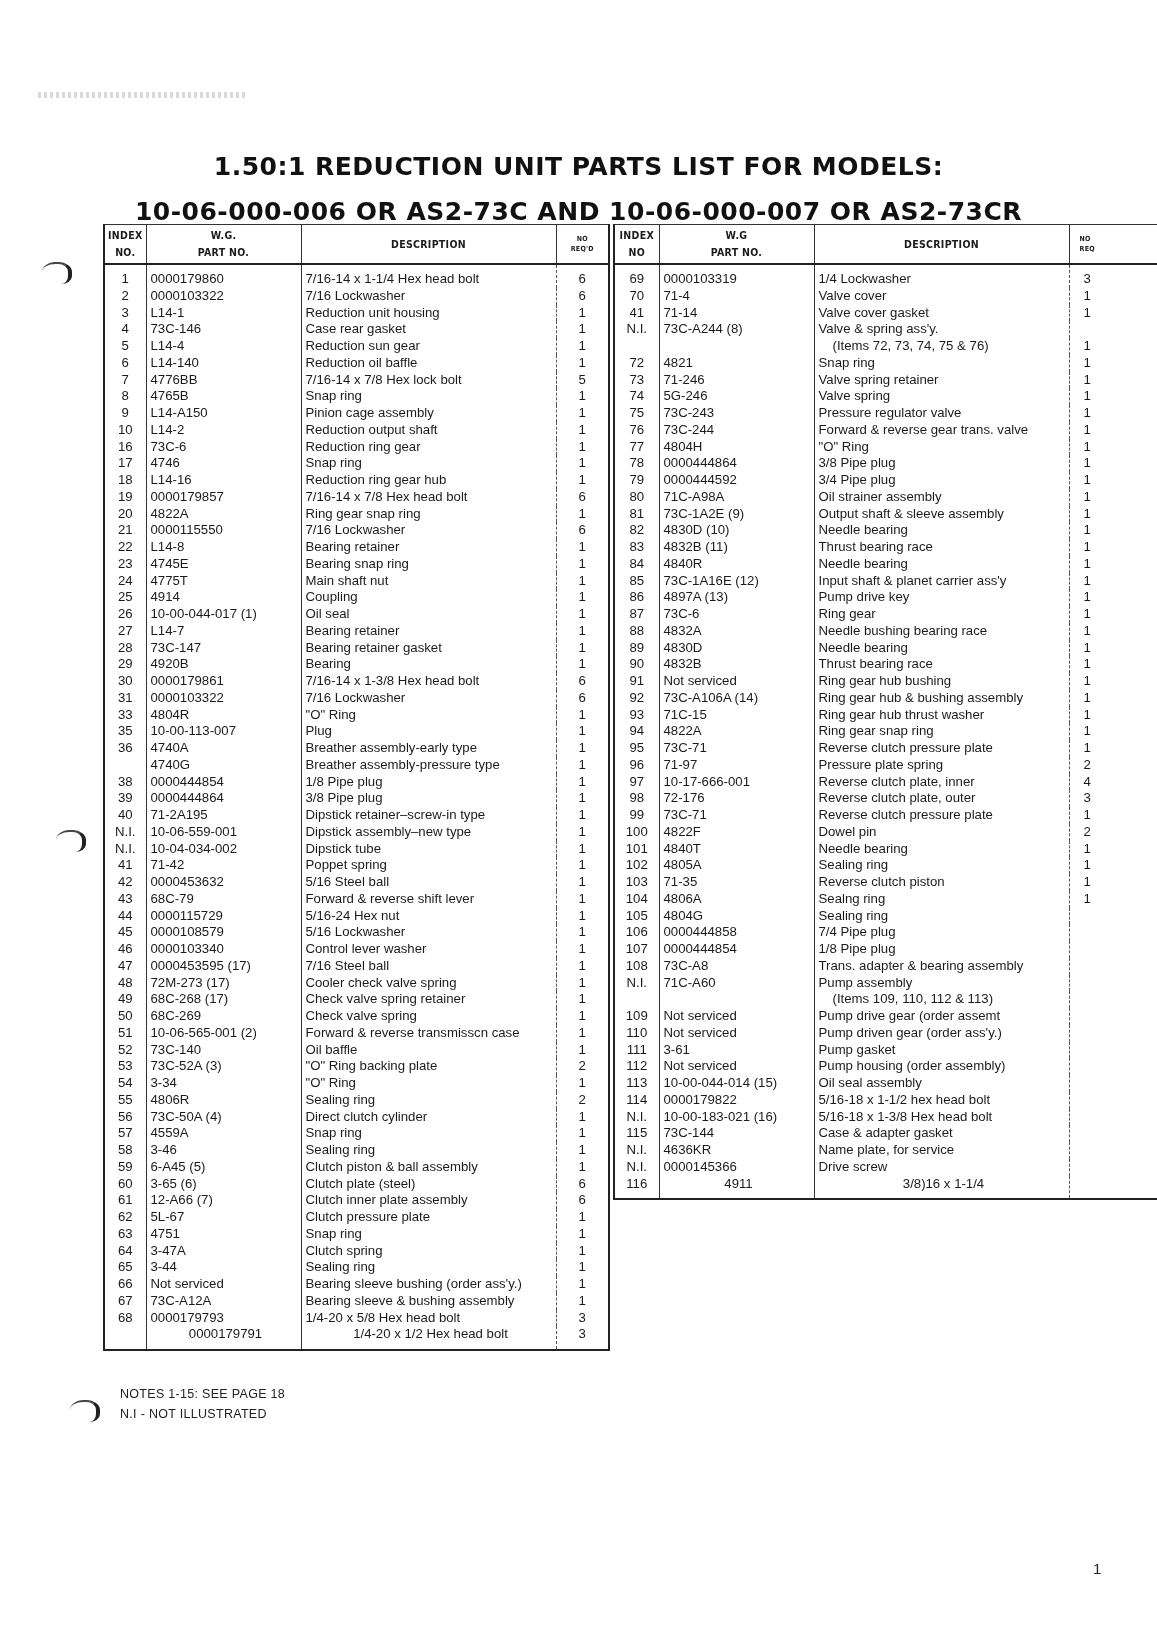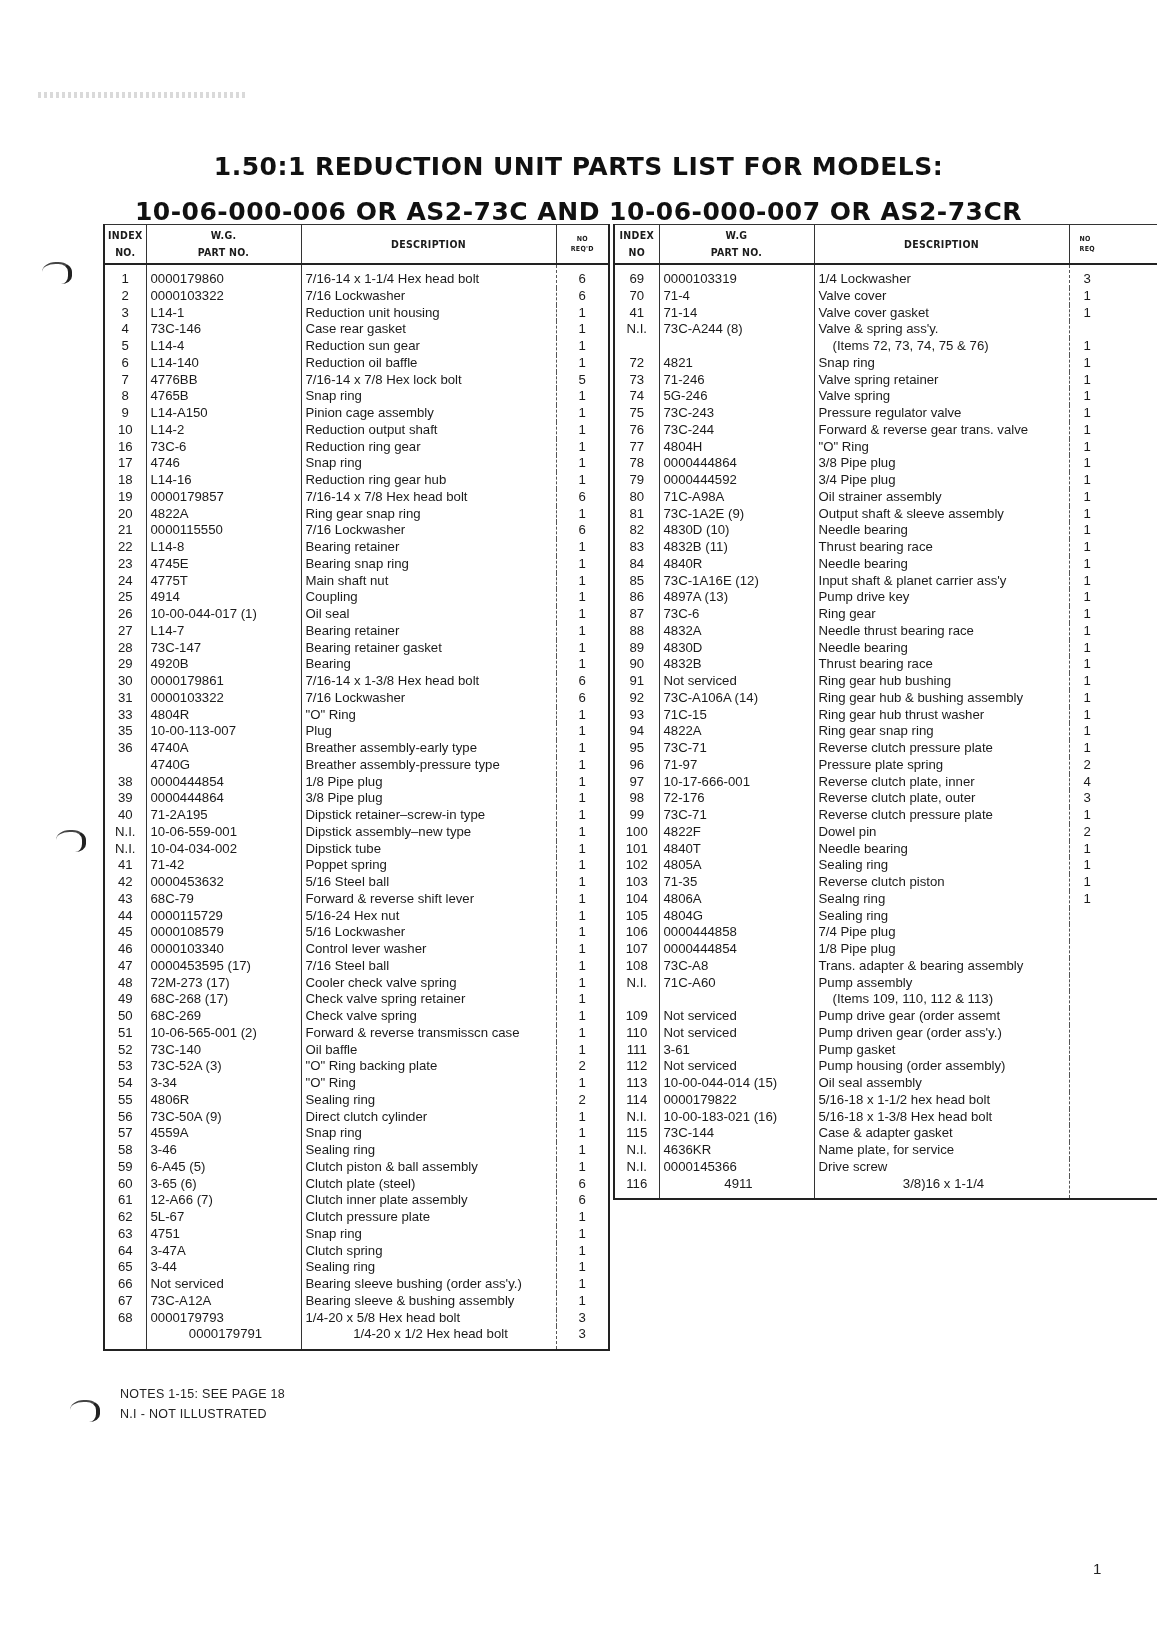--- a/index.html
+++ b/index.html
@@ -387,21 +387,21 @@
         <td class="qty">1</td>
       </tr>
       <tr>
         <td class="idx c1">55</td>
         <td class="c2">4806R</td>
         <td class="c3">Sealing ring</td>
         <td class="qty">2</td>
       </tr>
       <tr>
         <td class="idx c1">56</td>
-        <td class="c2">73C-50A (9)</td>
+        <td class="c2">73C-50A (4)</td>
         <td class="c3">Direct clutch cylinder</td>
         <td class="qty">1</td>
       </tr>
       <tr>
         <td class="idx c1">57</td>
         <td class="c2">4559A</td>
         <td class="c3">Snap ring</td>
         <td class="qty">1</td>
       </tr>
       <tr>
@@ -626,21 +626,21 @@
       </tr>
       <tr>
         <td class="idx c1">87</td>
         <td class="c2">73C-6</td>
         <td class="c3">Ring gear</td>
         <td class="qty" style="text-align: left; padding-left: 14px;">1</td>
       </tr>
       <tr>
         <td class="idx c1">88</td>
         <td class="c2">4832A</td>
-        <td class="c3">Needle thrust bearing race</td>
+        <td class="c3">Needle bushing bearing race</td>
         <td class="qty" style="text-align: left; padding-left: 14px;">1</td>
       </tr>
       <tr>
         <td class="idx c1">89</td>
         <td class="c2">4830D</td>
         <td class="c3">Needle bearing</td>
         <td class="qty" style="text-align: left; padding-left: 14px;">1</td>
       </tr>
       <tr>
         <td class="idx c1">90</td>

